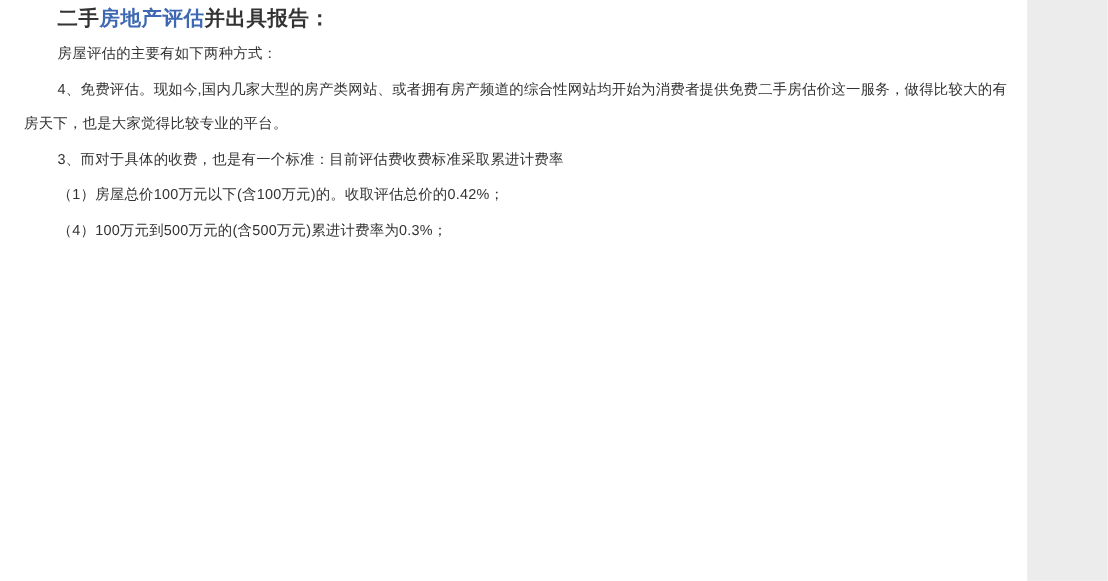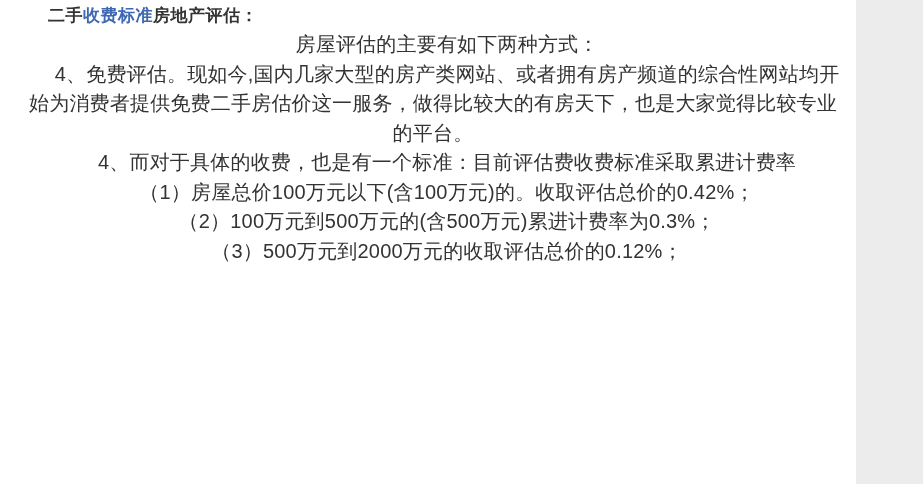--- a/index.html
+++ b/index.html
@@ -20,53 +20,51 @@
   }
   h3.title{
     margin:0;padding:0;
     font-size:17px;line-height:28px;font-weight:bold;
     text-indent:28px;
     color:var(--text,#333333);
     letter-spacing:0.5px;
   }
   p.para{
     margin:0;padding:0;
-    font-size:20px;line-height:29.5px;
+    font-size:12px;line-height:29.5px;
     text-indent:28px;
     letter-spacing:0.2px;
     word-break:break-all;
-    text-align:center;
   }
   a.lnk{
     color:var(--link,#3e68b2);
     text-decoration:none;
     cursor:pointer;
   }
 </style>
 </head>
 <body style="background: rgb(255, 255, 255);">
 
 <div class="page">
 
   <div class="article">
 
-    <h3 class="title"><span>二手</span><a class="lnk">收费标准</a><span>房地产评估：</span></h3>
+    <h3 class="title"><span>二手</span><a class="lnk">房地产评估</a><span>并出具报告：</span></h3>
 
     <p class="para"><span>房屋评估的主要有如下两种方式：</span></p>
 
     <p class="para"><span>4、免费评估。现如今,国内几家大型的房产类网站、或者拥有房产频道的综合性网站均开始为消费者提供免费二手房估价这一服务，做得比较大的有房天下，也是大家觉得比较专业的平台。</span></p>
 
 
-    <p class="para"><span>4、而对于具体的收费，也是有一个标准：目前评估费收费标准采取累进计费率</span></p>
+    <p class="para"><span>3、而对于具体的收费，也是有一个标准：目前评估费收费标准采取累进计费率</span></p>
 
     <p class="para"><span>（1）房屋总价100万元以下(含100万元)的。收取评估总价的0.42%；</span></p>
 
-    <p class="para"><span>（2）100万元到500万元的(含500万元)累进计费率为0.3%；</span></p>
+    <p class="para"><span>（4）100万元到500万元的(含500万元)累进计费率为0.3%；</span></p>
 
-    <p class="para"><span>（3）500万元到2000万元的收取评估总价的0.12%；</span></p>
 
 
 
 
   </div>
 
   <div class="right-panel"></div>
 
 </div>
 

